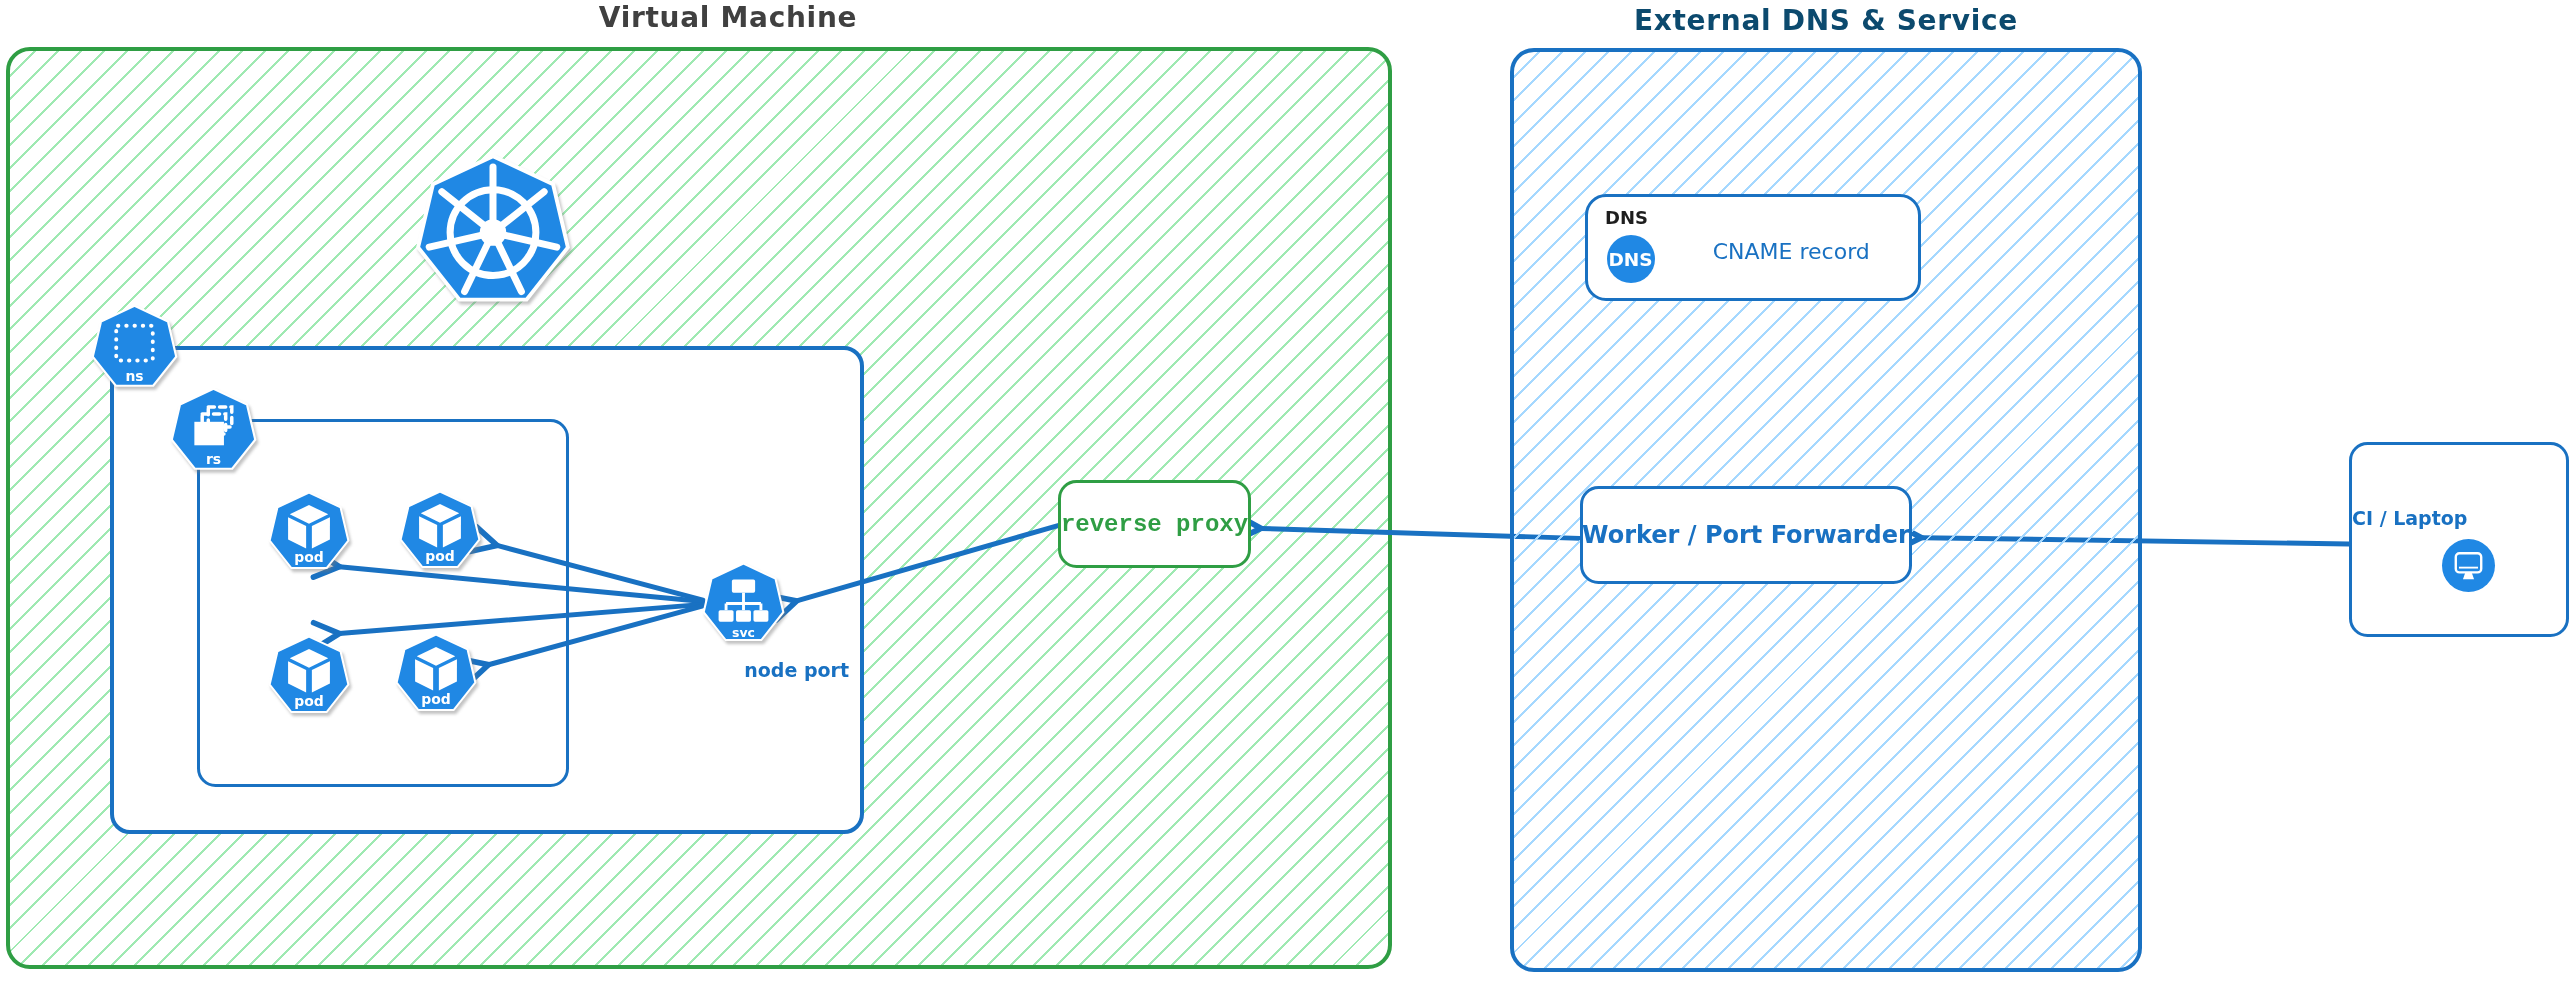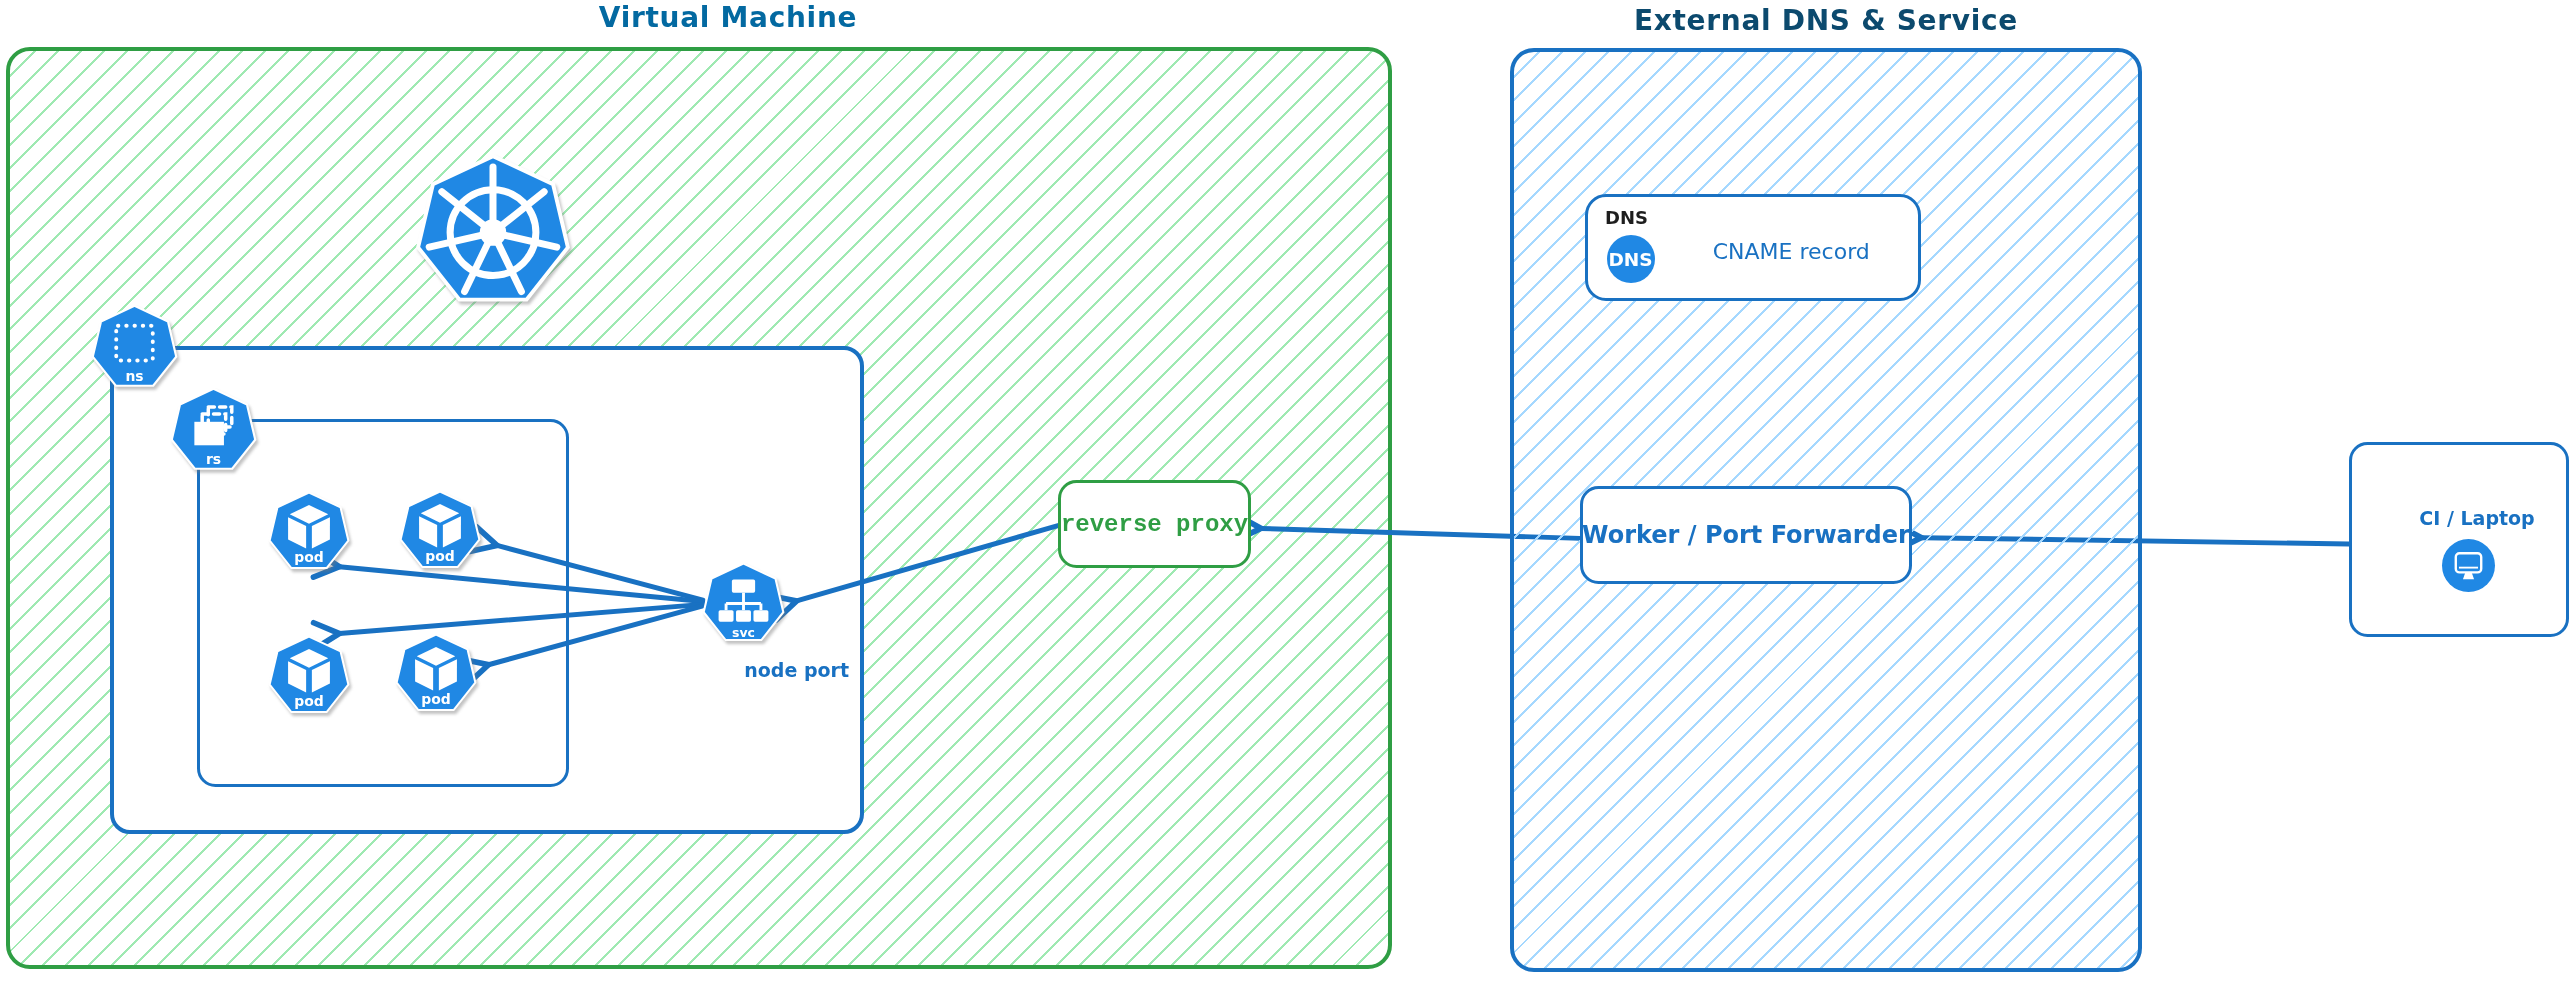--- a/index.html
+++ b/index.html
@@ -16,21 +16,21 @@
     background-image: repeating-linear-gradient(135deg, #9fe9b2 0px, #9fe9b2 2.1px, transparent 2.1px, transparent 16.3px);
   }
   .region.blue {
     border:4.3px solid #1971c2; border-radius:24px;
     background-image: repeating-linear-gradient(135deg, #a5d8ff 0px, #a5d8ff 2.1px, transparent 2.1px, transparent 16.3px);
   }
   .region-title {
     position:absolute; text-align:center; font-size:28px; font-weight:700;
     letter-spacing:0.7px; white-space:nowrap;
   }
-  .region-title.green { color:#0369a1; }
+  .region-title.green { color:#404040; }
   .region-title.blue  { color:#0c4a6e; }
 
   
   .node-box {
     position:absolute; box-sizing:border-box; background:#ffffff;
     border:3.6px solid #1971c2; border-radius:20px;
   }
   .node-box.thick { border-width:4.3px; }
   .node-box.green-border { border-color:#2f9e44; }
   .node-box.center { display:flex; align-items:center; justify-content:center; }
@@ -57,22 +57,22 @@
   }
   .badge-circle.dns { left:18.5px; top:38px; width:48px; height:48px;
     color:#ffffff; font-size:18.5px; font-weight:700; letter-spacing:0px; }
   .cname-label {
     position:absolute; left:85px; right:8.5px; top:0; bottom:0;
     display:flex; align-items:center; justify-content:center;
     color:#1971c2; font-size:22px; font-weight:400; padding-top:8.5px;
   }
 
   
-  .ci-label { position:absolute; left:0; right:0; top:62px; text-align:center;
-    color:#1971c2; font-size:19px; font-weight:700;padding-left:36px; }
+  .ci-label { position:absolute; left:0; right:0; top:62px; text-align:left;
+    color:#1971c2; font-size:19px; font-weight:700; }
   .ci-circle { left:90px; top:94px; width:53px; height:53px; }
 
   #arrows { position:absolute; left:0; top:0; pointer-events:none; }
 </style>
 </head>
 <body>
 
 <div id="stage">
 
   <svg width="0" height="0" style="position:absolute" aria-hidden="true">

